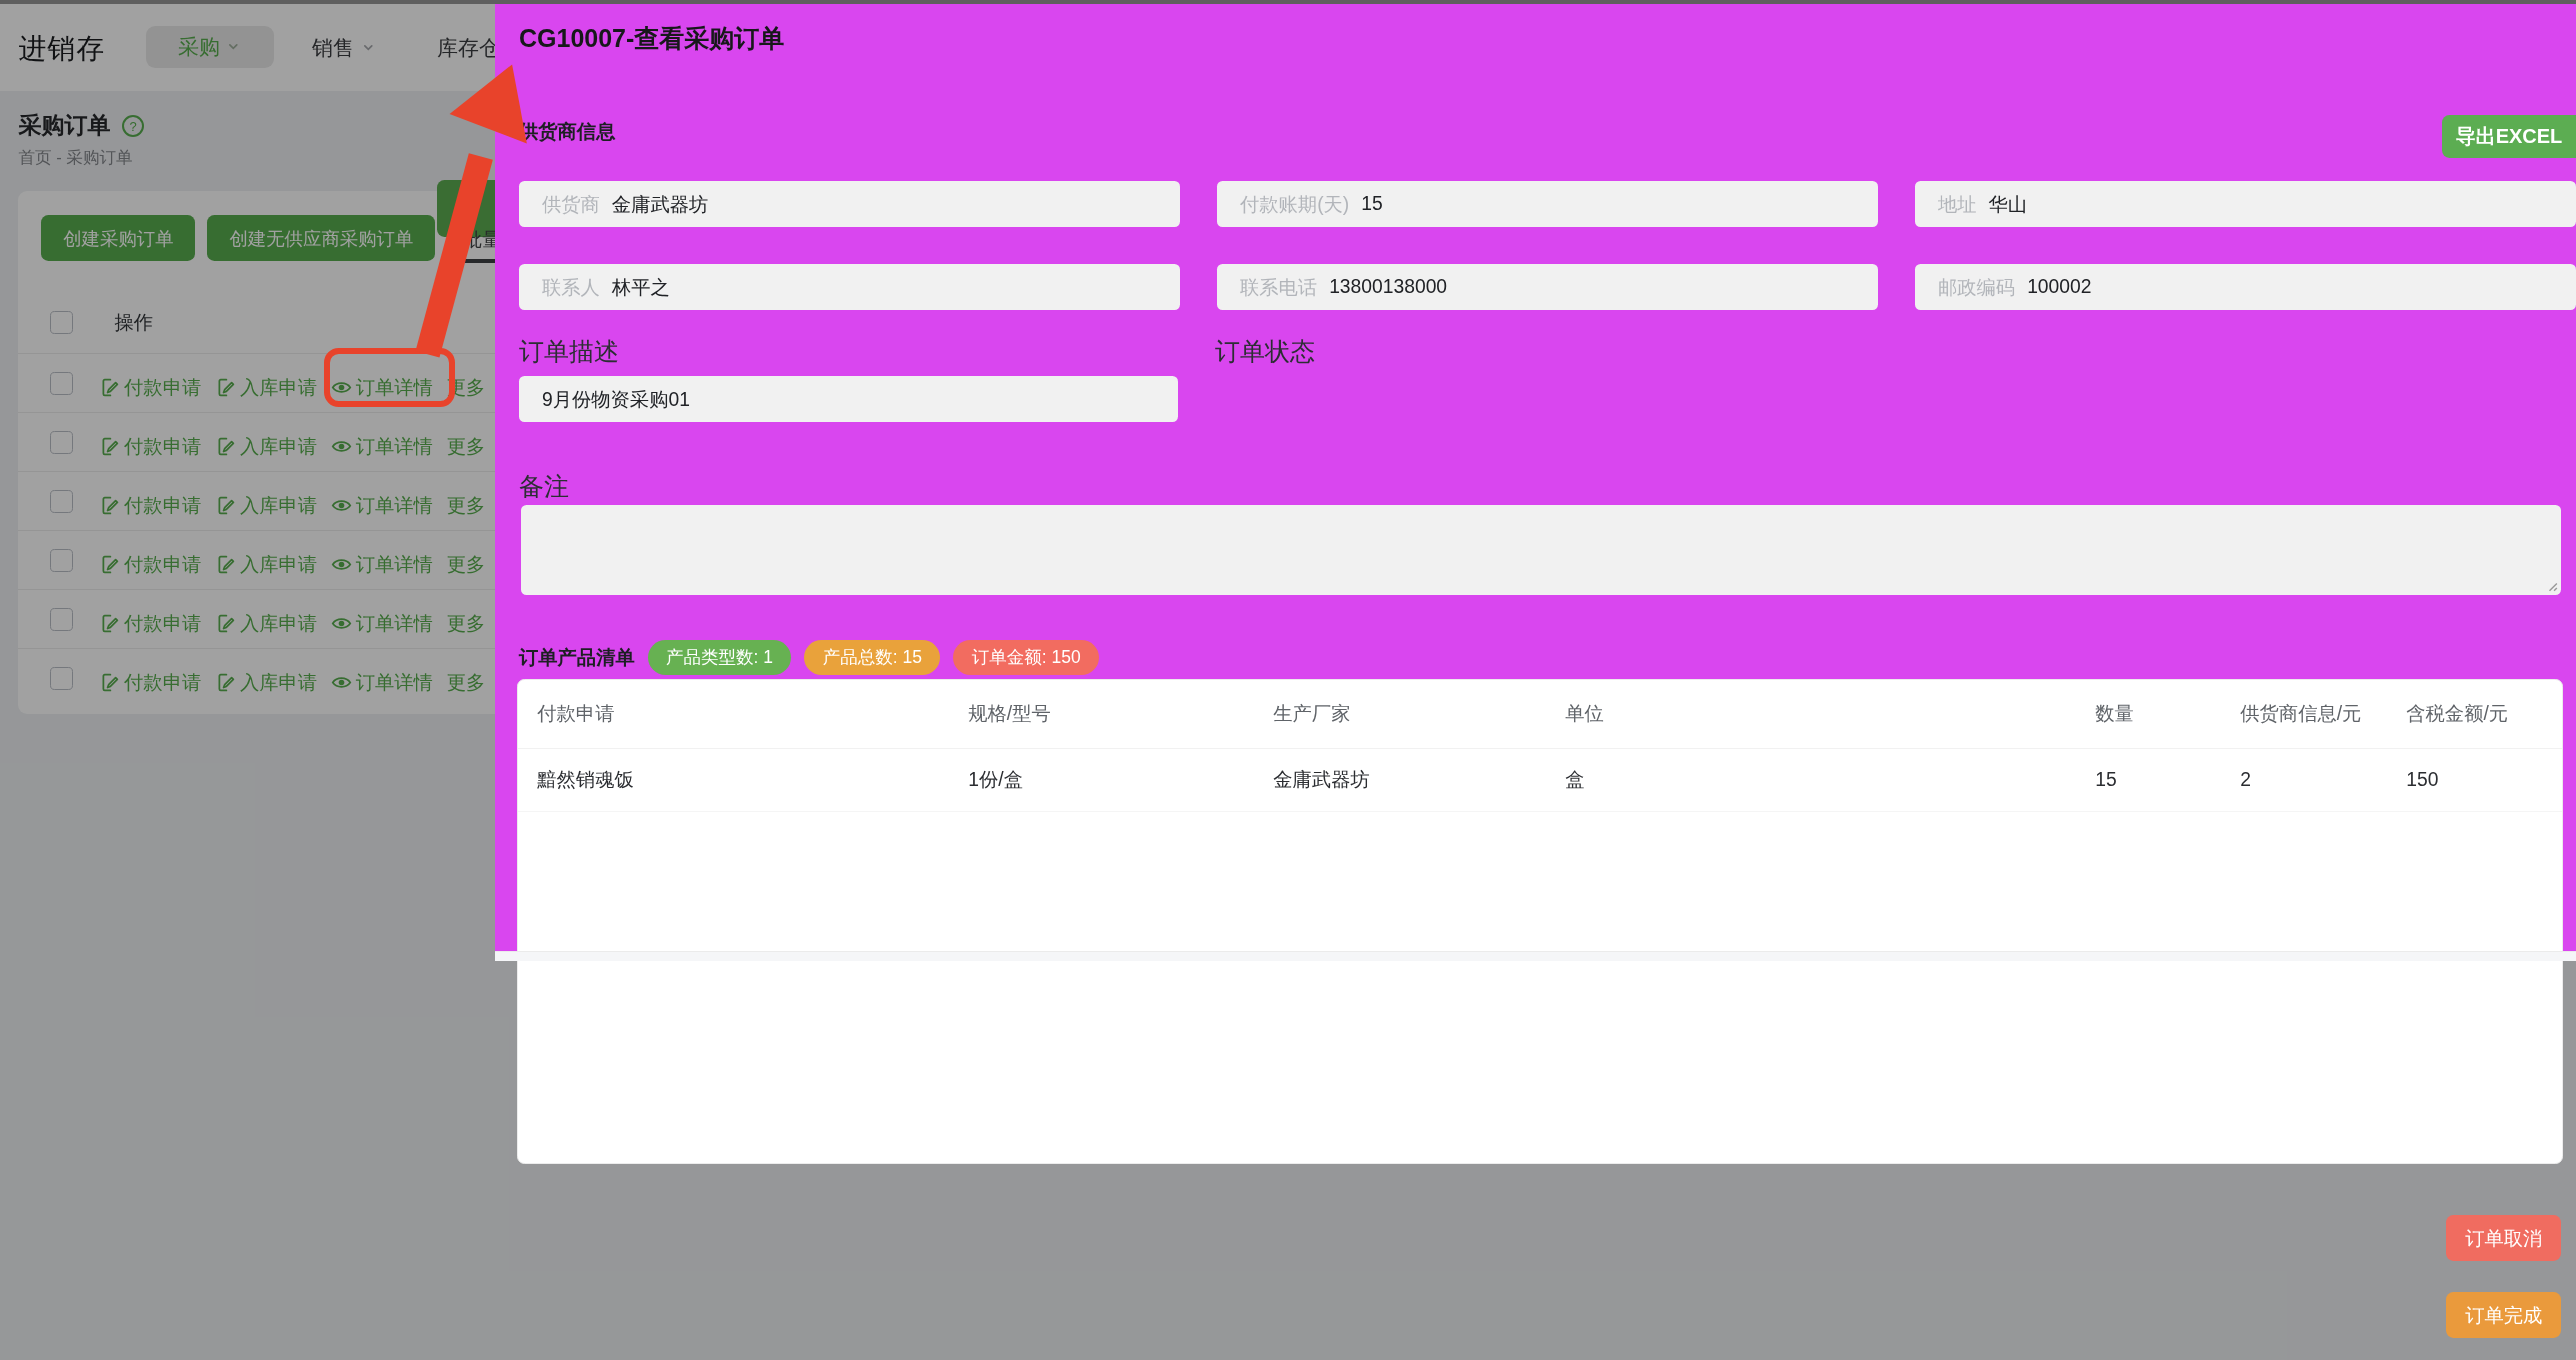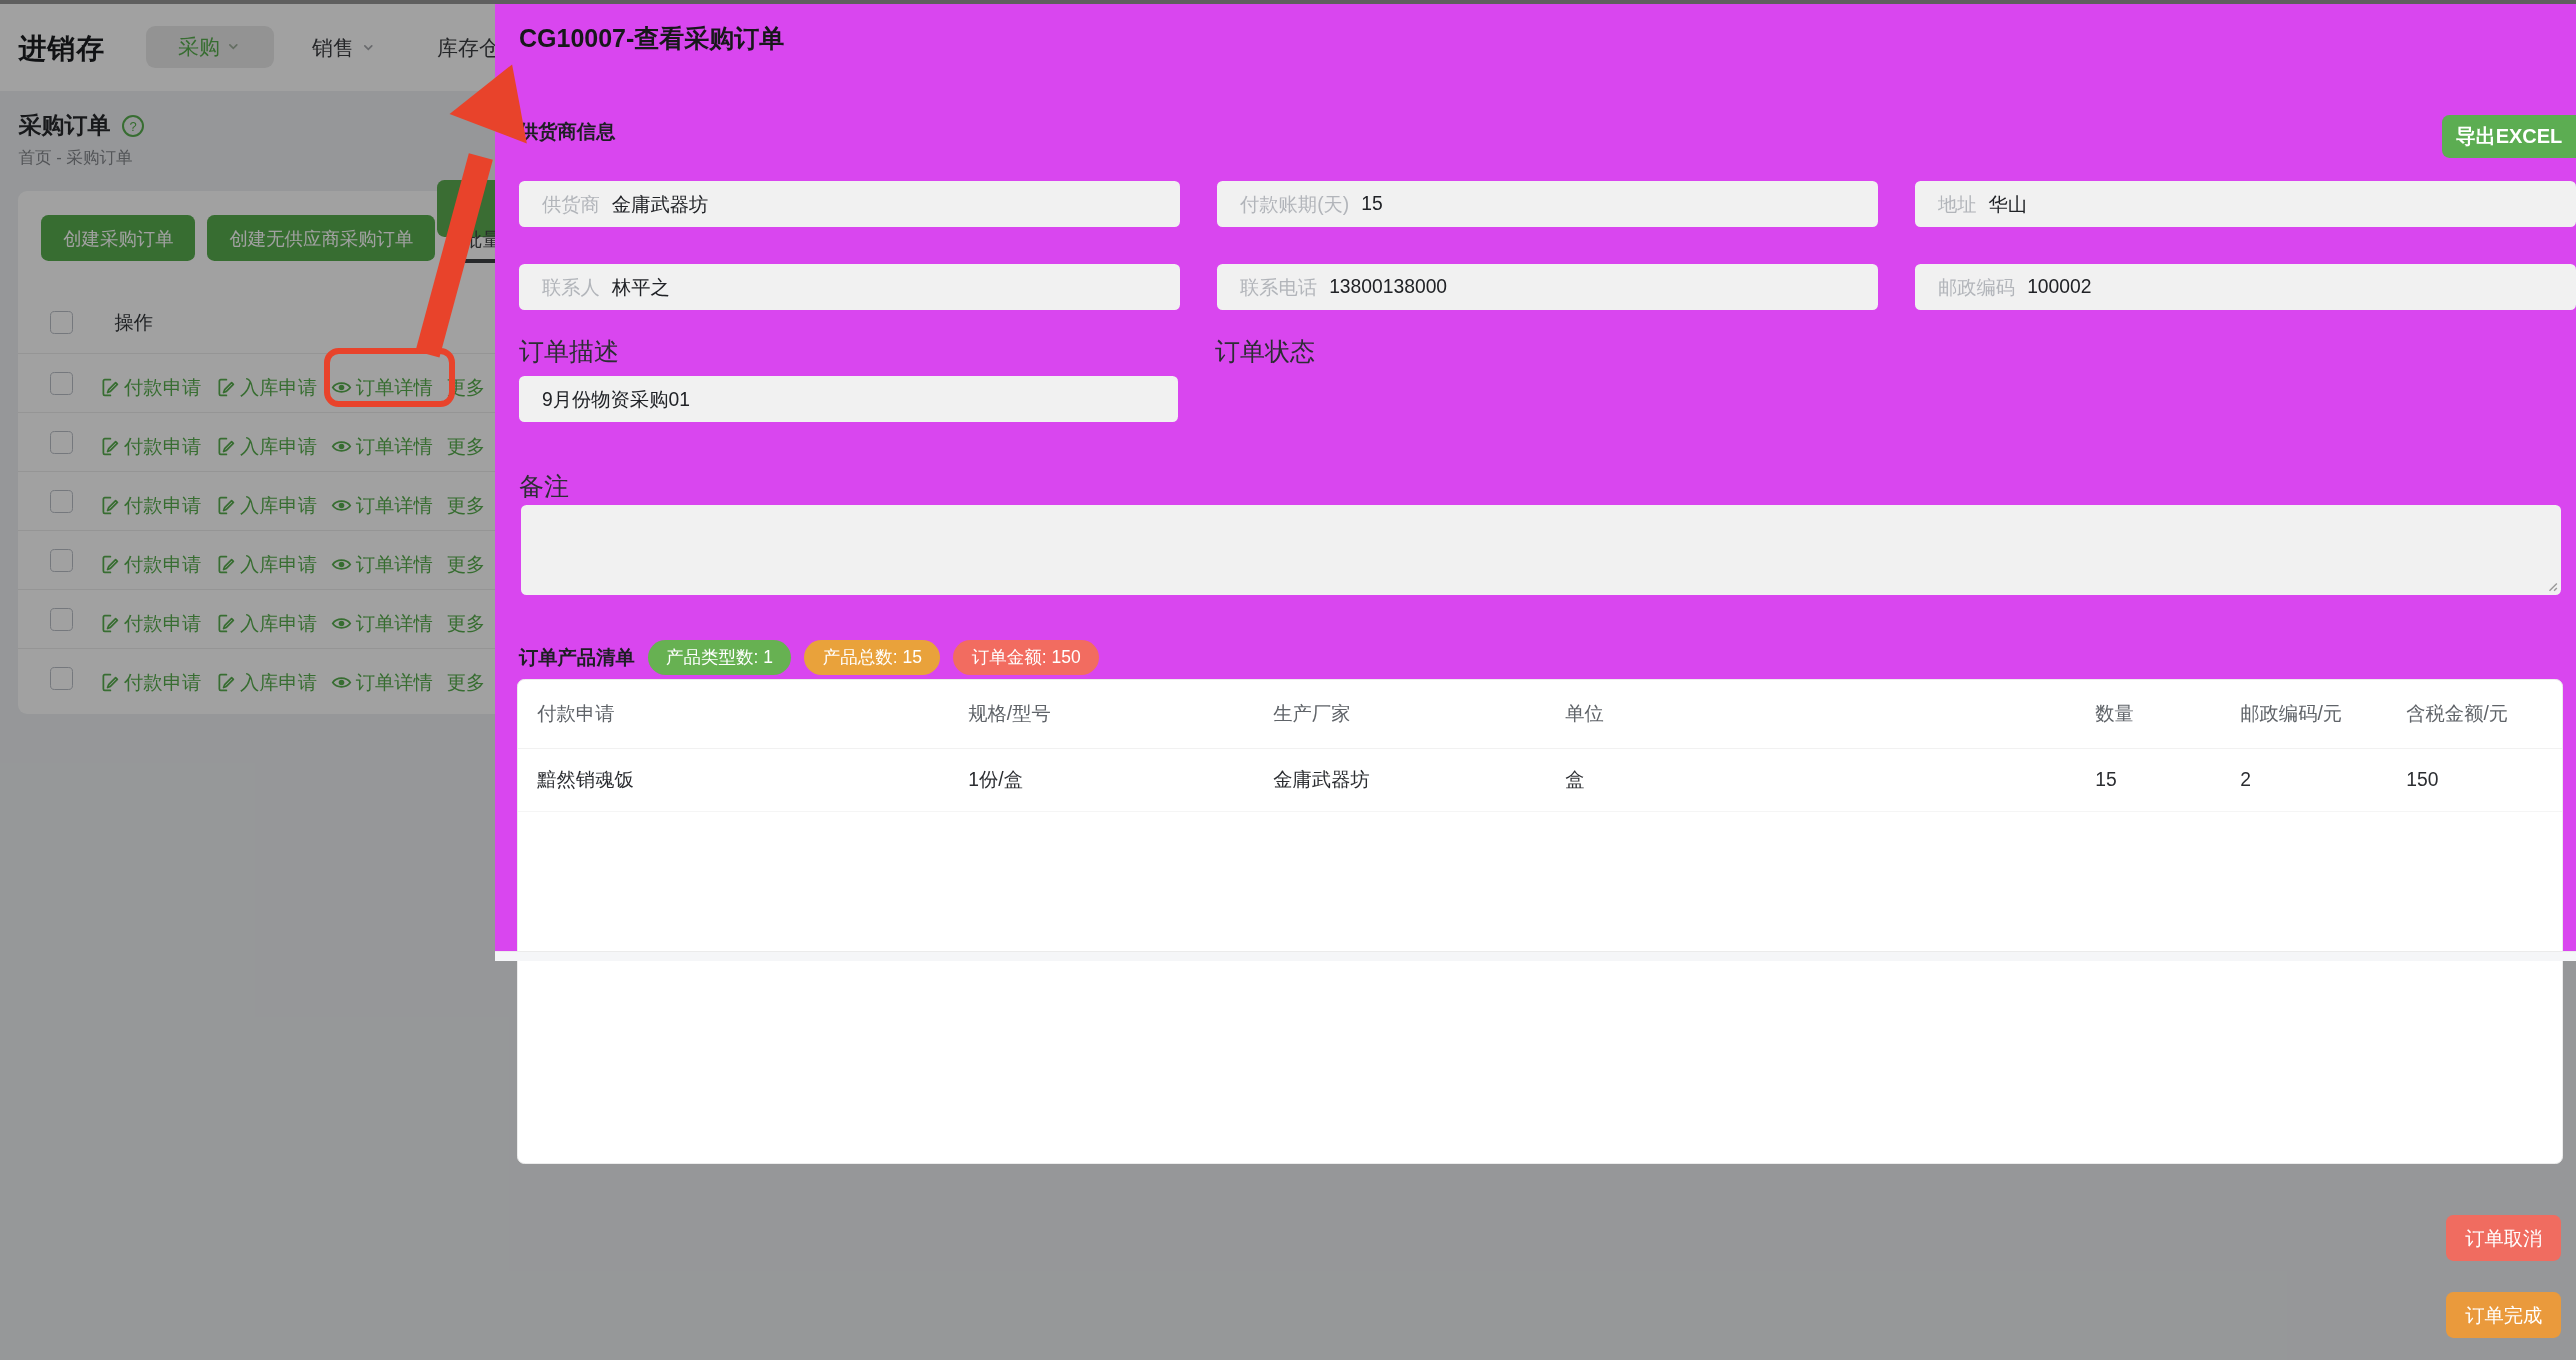--- a/index.html
+++ b/index.html
@@ -3,21 +3,21 @@
 <meta charset="utf-8">
 <style>
   * { margin:0; padding:0; box-sizing:border-box; }
   html,body { width:2576px; height:1361px; overflow:hidden; }
   body { font-family:"Liberation Sans","DejaVu Sans",sans-serif; background:#fff; position:relative; }
   .stage { position:absolute; inset:0; }
 
   
   .leftpage { position:absolute; inset:0; background:#eef0f3; z-index:1; }
   .nav { position:absolute; top:3.7px; left:0; width:100%; height:87px; background:#ffffff; }
-  .brand { position:absolute; left:18.4px; top:26px; font-size:28px; font-weight:bold; color:#1c1e21; letter-spacing:0.9px; }
+  .brand { position:absolute; left:18.4px; top:26px; font-size:28px; font-weight:normal; color:#1c1e21; letter-spacing:0.9px; }
   .nav-pill { position:absolute; left:146px; top:22px; width:128px; height:42px; background:#e9e9e9; border-radius:9.2px; display:flex; align-items:center; justify-content:center; gap:5.5px; font-size:21px; color:#58ad4e; font-weight:500; }
   .nav-item { position:absolute; top:30px; display:flex; align-items:center; gap:5.5px; font-size:21px; color:#3c3e42; }
   .nav-sales { left:312px; }
   .nav-inv { left:437px; width:58px; overflow:hidden; white-space:nowrap; }
   .chev { width:16.6px; height:16.6px; flex:0 0 auto; }
 
   .ptitle-row { position:absolute; left:18.4px; top:110px; display:flex; align-items:center; gap:11px; }
   .ptitle { font-size:23px; font-weight:bold; color:#26282b; }
   .breadcrumb { position:absolute; left:18.4px; top:147px; font-size:16.6px; color:#84878c; }
 
@@ -362,21 +362,21 @@
             <col style="width:166px">
             <col>
           </colgroup>
         <thead>
           <tr>
             <th>付款申请</th>
             <th>规格/型号</th>
             <th>生产厂家</th>
             <th>单位</th>
             <th>数量</th>
-            <th>邮政编码/元</th>
+            <th>供货商信息/元</th>
             <th>含税金额/元</th>
           </tr>
         </thead>
         <tbody>
           <tr>
             <td>黯然销魂饭</td>
             <td>1份/盒</td>
             <td>金庸武器坊</td>
             <td>盒</td>
             <td>15</td>

